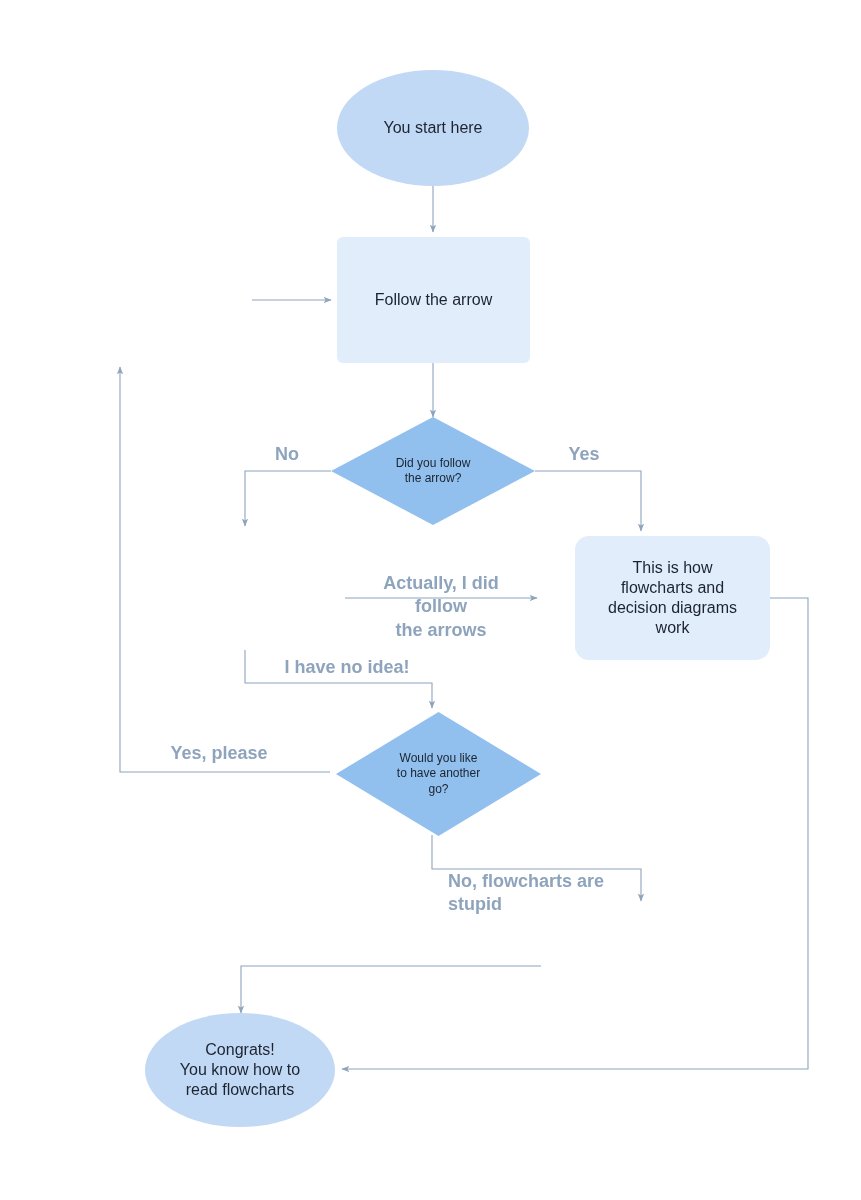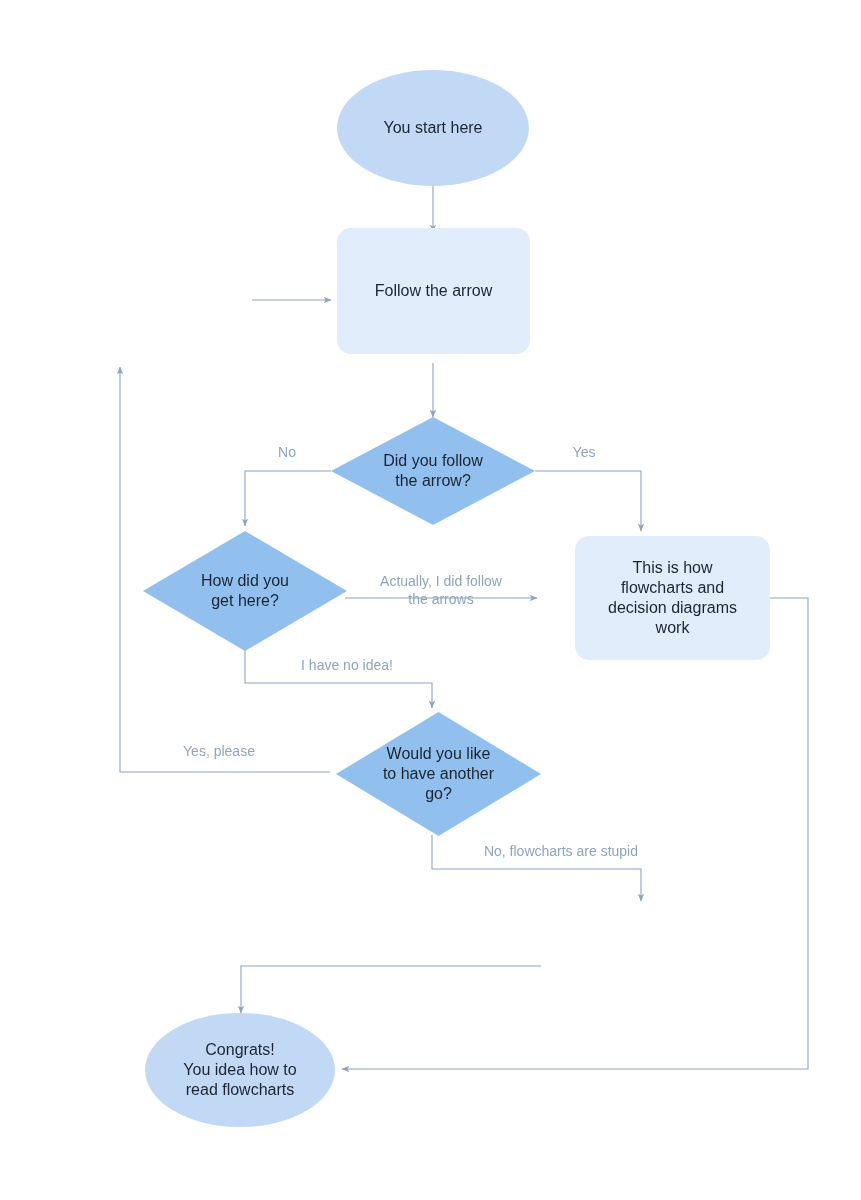--- a/index.html
+++ b/index.html
@@ -50,42 +50,43 @@
     background: #c2d9f6;
     font-size: 16px;
   }
   .node-process {
     border-radius: 14px;
     background: #e2edfb;
     font-size: 16px;
   }
   .node-decision {
     background: transparent;
-    font-size: 16px;
+    font-size: 12px;
   }
   .node-decision .diamond-bg {
     position: absolute;
     left: 0;
     top: 0;
     width: 100%;
     height: 100%;
     background: #91c0ee;
     clip-path: polygon(50% 0%, 100% 50%, 50% 100%, 0% 50%);
     z-index: 1;
   }
 
   
   .edge-label {
     position: absolute;
     color: #8ea4bd;
-    font-size: 14px;
+    font-size: 18px;
     line-height: 1.3;
     text-align: center;
     white-space: pre-line;
     box-sizing: border-box;
+    font-weight: bold;
   }
 </style>
 </head>
 <body>
 
 <div id="flowchart-canvas">
 
   <svg class="edges" viewBox="0 0 861 1200" xmlns="http://www.w3.org/2000/svg">
     <defs>
       <marker id="arrowhead" markerWidth="9" markerHeight="9" refX="7.4" refY="3.2" orient="auto" markerUnits="userSpaceOnUse">
@@ -120,63 +121,58 @@
 
       <path d="M738,598 L808,598 L808,1069 L342,1069" marker-end="url(#arrowhead-left)"></path>
     </g>
   </svg>
 
   <div class="node node-terminal" style="left:337px; top:70px; width:192px; height:116px;">
     <span class="node-label">You start here</span>
   </div>
 
 
-  <div class="node node-process" style="left:337px; top:228px; width:193px; height:126px;">
+  <div class="node node-process" style="left:337px; top:237px; width:193px; height:126px;border-radius:6px;">
     <span class="node-label">Follow the arrow</span>
   </div>
 
   <div class="node node-decision" style="left:331px; top:417px; width:204px; height:108px;">
     <span class="diamond-bg"></span>
     <span class="node-label">Did you follow
 the arrow?</span>
   </div>
 
-  <div class="node node-decision" style="left:143px; top:531px; width:204px; height:120px;">
-    <span class="diamond-bg"></span>
-    <span class="node-label">How did you
-get here?</span>
-  </div>
 
   <div class="node node-process" style="left:543px; top:536px; width:195px; height:124px;margin-left:32px;">
     <span class="node-label">This is how
 flowcharts and
 decision diagrams
 work</span>
   </div>
 
   <div class="node node-decision" style="left:336px; top:712px; width:205px; height:124px;">
     <span class="diamond-bg"></span>
     <span class="node-label">Would you like
 to have another
 go?</span>
   </div>
 
 
   <div class="node node-terminal" style="left:145px; top:1013px; width:190px; height:114px;">
     <span class="node-label">Congrats!
-You idea how to
+You know how to
 read flowcharts</span>
   </div>
 
   <div class="edge-label" style="left:255px; top:443px; width:64px;">No</div>
 
   <div class="edge-label" style="left:552px; top:443px; width:64px;">Yes</div>
 
   <div class="edge-label" style="left:355px; top:572px; width:172px;text-align:center;">Actually, I did follow
 the arrows</div>
 
   <div class="edge-label" style="left:272px; top:656px; width:150px;">I have no idea!</div>
 
   <div class="edge-label" style="left:148px; top:742px; width:142px;">Yes, please</div>
 
-  <div class="edge-label" style="left:448px; top:842px; width:190px; text-align:right;">No, flowcharts are stupid</div>
+  <div class="edge-label" style="left:448px; top:870px; width:190px; text-align:left;">No, flowcharts are stupid</div>
 
 </div>
 
 </body></html>

